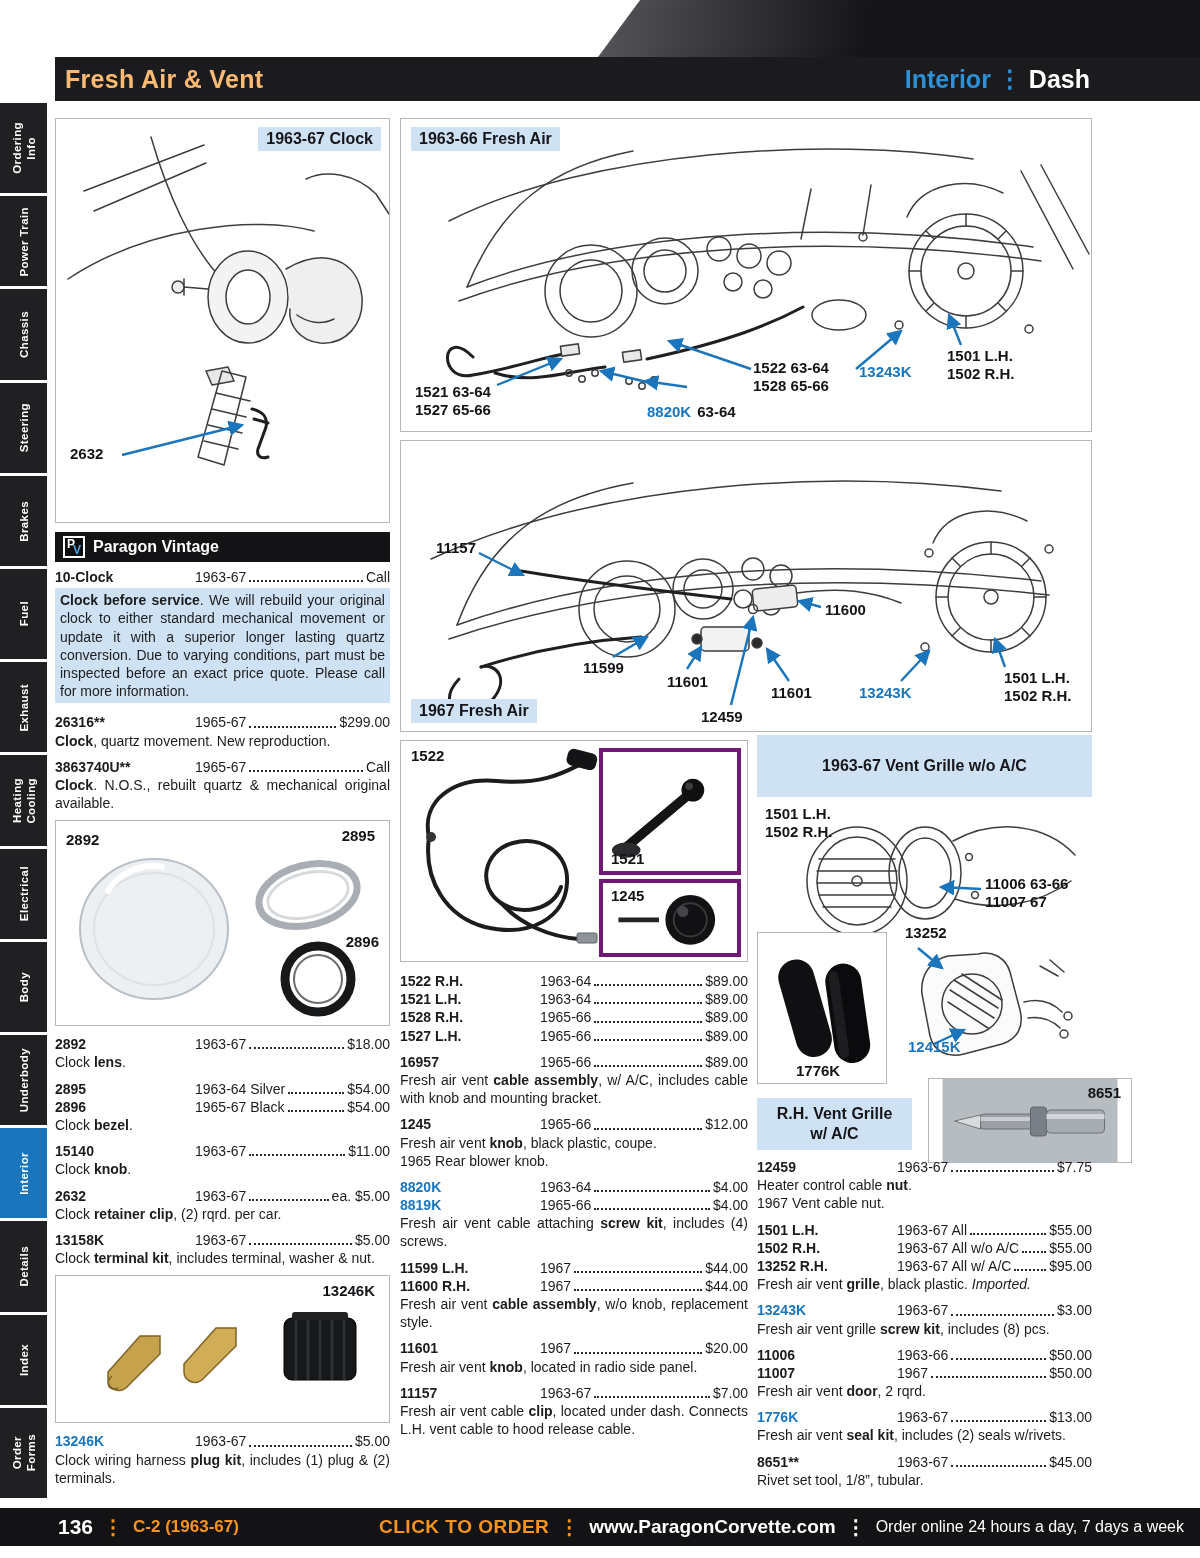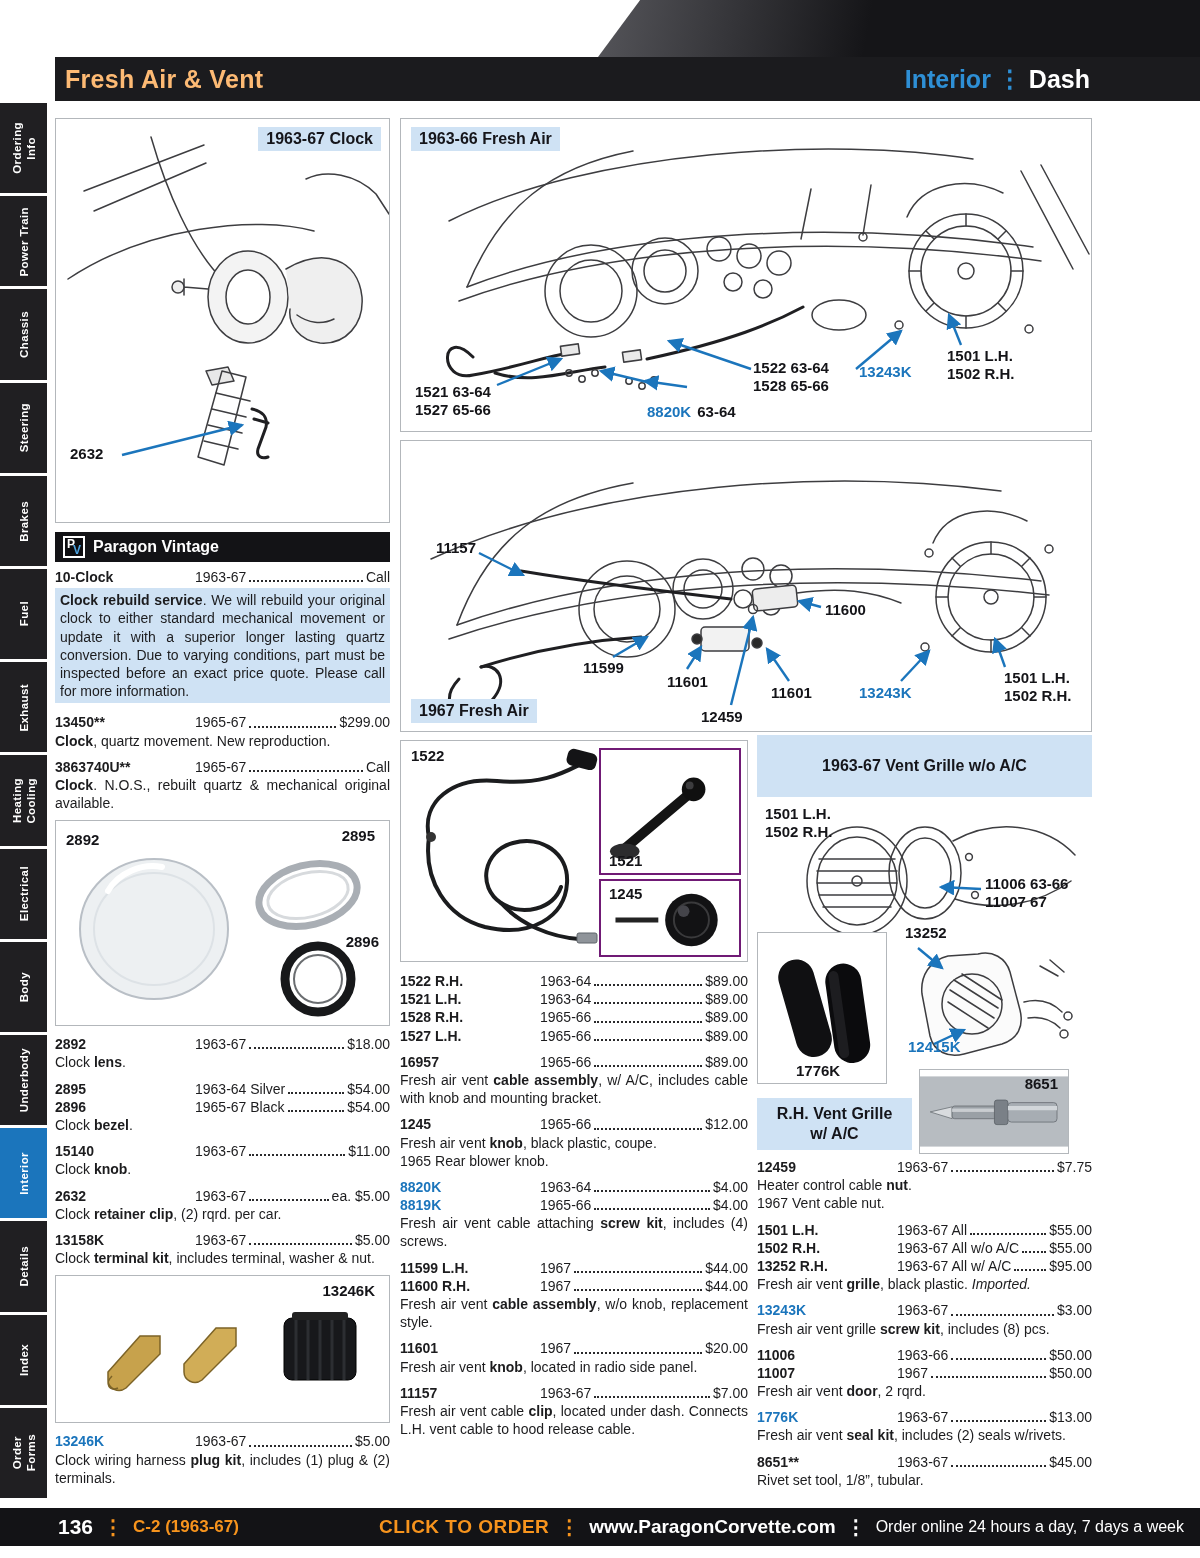--- a/index.html
+++ b/index.html
@@ -46,21 +46,21 @@
   .paragon-bar{height:30px;background:#131316;display:flex;align-items:center;gap:8px;padding:0 8px;margin-bottom:6px}
   .pv{width:22px;height:22px;border:2px solid #fff;position:relative;background:#0d0d10;flex:0 0 auto}
   .pv-p{position:absolute;left:2px;top:-1px;color:#fff;font-weight:bold;font-size:12px}
   .pv-v{position:absolute;right:2px;bottom:-1px;color:#4da3e0;font-weight:bold;font-size:12px}
   .paragon-brand{color:#fff;font-weight:bold;font-size:16px}
   .para-body{background:#cfe2f4;padding:3px 5px;font-size:14px;line-height:1.34;text-align:justify;margin:2px 0 10px}
 
   
   .photo{position:relative;border:1px solid #b3b7bb;background:#fff;margin-bottom:9px;overflow:hidden}
   .plabel{position:absolute;font-weight:bold;font-size:15px;color:#141418}
-  .subbox{position:absolute;border:2px solid #701a75;background:#fff;overflow:hidden}
+  .subbox{position:absolute;border:4px solid #701a75;background:#fff;overflow:hidden}
   .caption-box{position:absolute;background:#cfe2f4;font-weight:bold;font-size:16px;text-align:center;white-space:pre-line;display:flex;align-items:center;justify-content:center;line-height:1.25;color:#15151a}
 
   
   .footer{position:absolute;left:0;right:0;top:1508px;height:38px;background:#131316;display:flex;align-items:center;justify-content:space-between;padding:0 16px 0 0}
   .f-left{display:flex;align-items:center;gap:10px}
   .f-page{color:#fff;font-weight:bold;font-size:21px;margin-left:58px}
   .f-div{font-size:20px;font-weight:bold;line-height:.9}
   .f-div.or{color:#f7941d}
   .f-div.wh{color:#fff}
   .f-code{color:#f7941d;font-weight:bold;font-size:17px}
@@ -307,27 +307,27 @@
       </span>
       <span class="paragon-brand">Paragon Vintage</span>
     </div>
     <div class="prow">
       <span class="part">10-Clock</span>
       <span class="mid">1963-67</span>
       <span class="dots"></span>
       <span class="price">Call</span>
     </div>
     <div class="para-body" id="paragon-body">
-        <div class="pdesc"><span class="b">Clock rebuild service</span><span>. We will rebuild your original clock to either standard mechanical movement or update it with a superior longer lasting quartz conversion. Due to varying conditions, part must be inspected before an exact price quote. Please call for more information.</span></div>
+        <div class="pdesc"><span class="b">Clock before service</span><span>. We will rebuild your original clock to either standard mechanical movement or update it with a superior longer lasting quartz conversion. Due to varying conditions, part must be inspected before an exact price quote. Please call for more information.</span></div>
       </div>
 
     <div id="col1a">
         <div class="blk">
           <div class="prow">
-            <span class="part">13450**</span>
+            <span class="part">26316**</span>
             <span class="mid">1965-67</span>
             <span class="dots"></span>
             <span class="price">$299.00</span>
           </div>
           <div class="pdesc"><span class="b">Clock</span><span>, quartz movement. New reproduction.</span></div>
         </div>
         <div class="blk">
           <div class="prow">
             <span class="part">3863740U**</span>
             <span class="mid">1965-67</span>
@@ -613,21 +613,21 @@
         <circle cx="178" cy="74" r="4"></circle>
           <circle cx="174" cy="92" r="4"></circle>
         <path d="M150,24 l18,10 M160,18 l14,12"></path>
       </g>
       <line class="arr" x1="28" y1="6" x2="52" y2="26"></line>
       <line class="arr" x1="44" y1="102" x2="74" y2="88"></line>
     </svg>
   </div>
   <div class="callout blue" style="left:908px;top:1038px">12415K</div>
 
-  <div class="photo" style="position:absolute;left:915px;top:1065px;width:150px;height:85px;margin:4px">
+  <div class="photo" style="position:absolute;left:915px;top:1065px;width:204px;height:85px;margin:13px">
     <svg class="diagram" viewBox="0 0 175 83">
       <rect x="0" y="0" width="175" height="83" fill="#b7bcc1"></rect>
       <polygon points="12,42 38,36 38,50" fill="#d8dbde" stroke="#70757a"></polygon>
       <rect x="38" y="35" width="52" height="15" rx="3" fill="#9aa0a6" stroke="#6b7076"></rect>
       <rect x="38" y="38" width="52" height="4" fill="#c9cdd1"></rect>
       <rect x="88" y="28" width="16" height="29" rx="3" fill="#7a8087" stroke="#5d6268"></rect>
       <rect x="104" y="31" width="58" height="23" rx="4" fill="#a7adb3" stroke="#6b7076"></rect>
       <rect x="104" y="35" width="58" height="5" fill="#d2d6da"></rect>
     </svg>
     <span class="plabel" style="right:10px;top:5px">8651</span>

